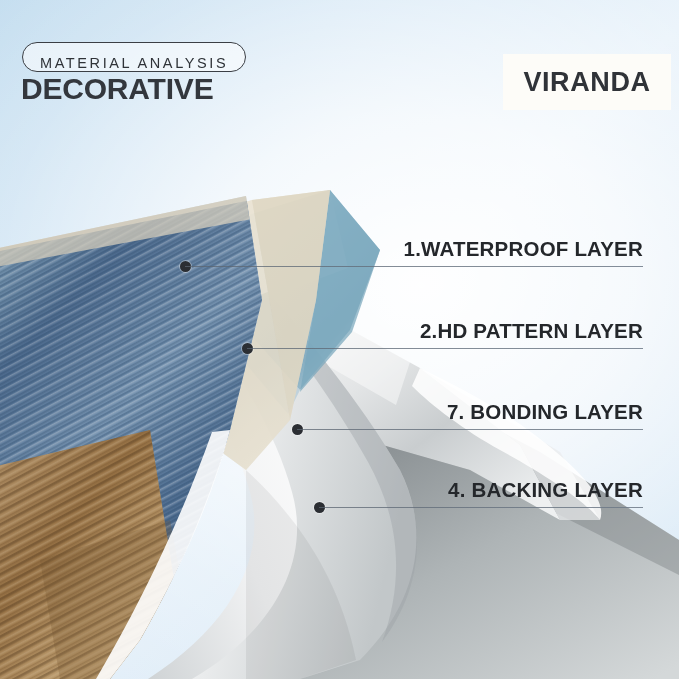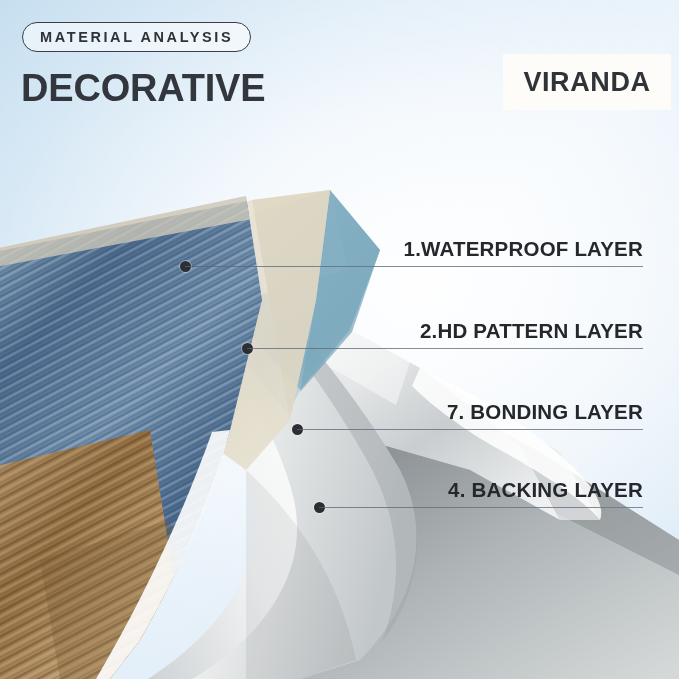--- a/index.html
+++ b/index.html
@@ -15,42 +15,42 @@
     font-family: "Liberation Sans", sans-serif;
     background:
       radial-gradient(120% 95% at 62% 42%, rgba(255,255,255,0.97) 0%, rgba(255,255,255,0.72) 26%, rgba(255,255,255,0.22) 52%, rgba(255,255,255,0) 72%),
       linear-gradient(135deg, #c3ddef 0%, #d3e6f5 26%, #e6f1fa 52%, #dceaf6 74%, #d2e6f5 100%);
   }
 
   
   .badge {
     position: absolute;
     left: 22px;
-    top: 22px;
+    top: 42px;
     height: 28px;
     padding: 0 17px;
     display: flex;
-    align-items: center;
+    align-items: flex-end;
     border: 1.4px solid #3b3f45;
     border-radius: 15px;
     background: rgba(255,255,255,0.55);
     font-size: 14.5px;
     letter-spacing: 2.6px;
     color: #2f3338;
-    font-weight: 700;
+    font-weight: 400;
     white-space: nowrap;
   }
 
   .title-block {
     position: absolute;
     left: 21px;
     top: 66px;
     color: #33373d;
     font-weight: 700;
-    font-size: 38px;
+    font-size: 30px;
     line-height: 45px;
     letter-spacing: -0.2px;
     white-space: nowrap;
   }
   .title-line { display: block; }
 
   .logo-box {
     position: absolute;
     left: 503px;
     top: 10px;

